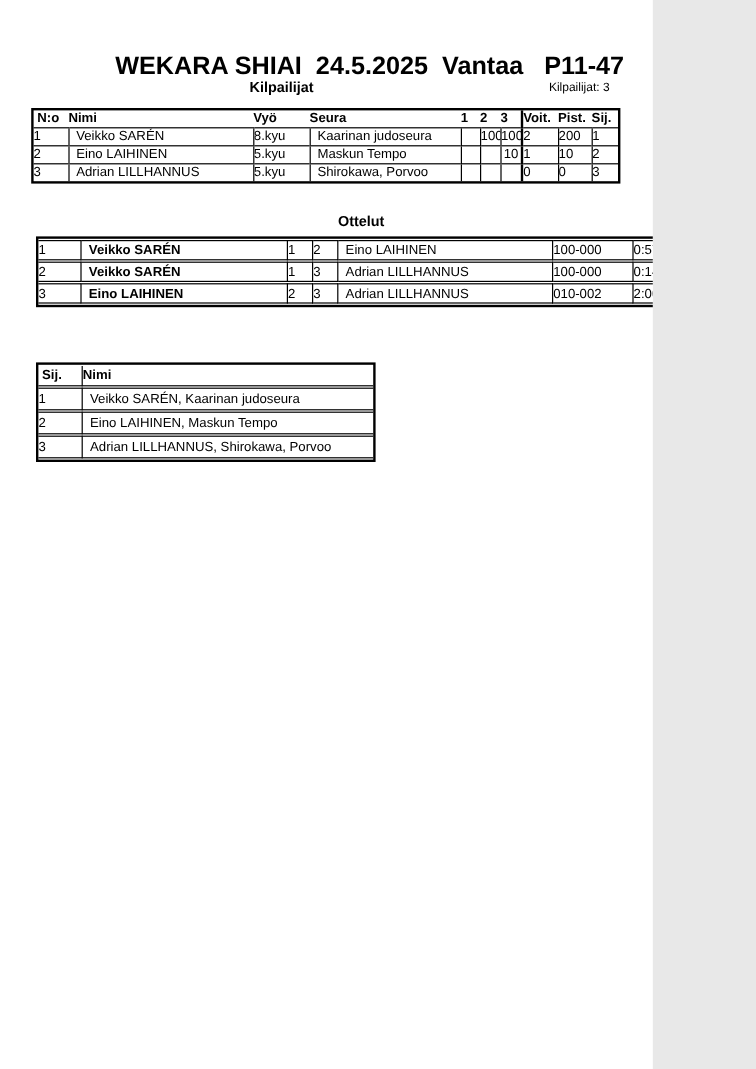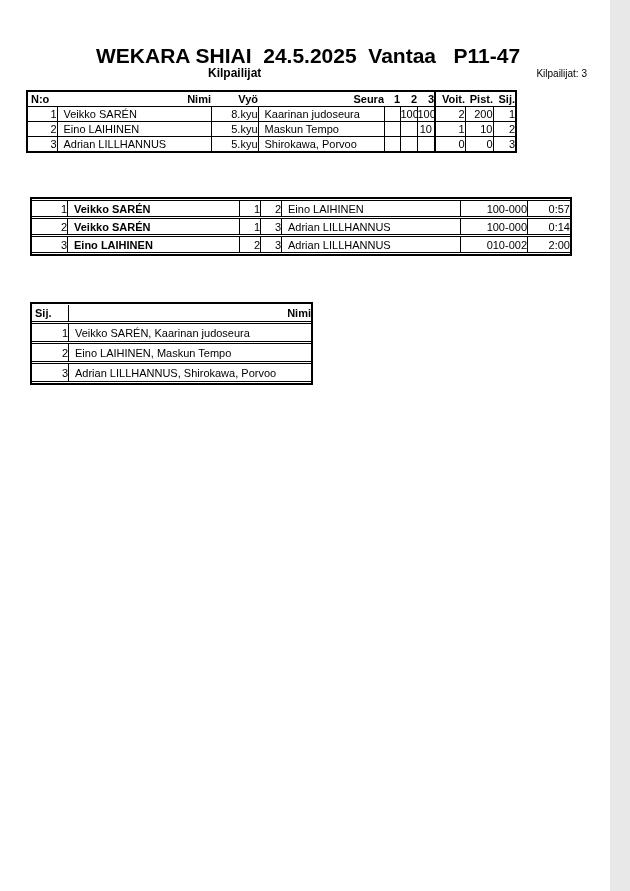--- a/index.html
+++ b/index.html
@@ -1,18 +1,18 @@
 <!DOCTYPE html>
 <html><head>
 <meta charset="utf-8">
 <style>
   html,body { margin:0; padding:0; background:#e8e8e8; }
   .page {
     position: relative;
-    width: 610px;
+    width: 544px;
     height: 891px;
     background: #ffffff;
     font-family: "Liberation Sans", "DejaVu Sans", sans-serif;
     color: #000000;
     overflow: hidden;
   }
   .title {
     position: absolute;
     left: 96px;
     top: 44px;
@@ -26,21 +26,21 @@
     font-size: 12px;
     font-weight: bold;
     text-align: center;
   }
   .st-competitors { left: 208px; top: 66px; text-align: left; }
   .st-matches   { left: 30px; top: 177px; width: 542px; }
   .st-results   { left: 30px; top: 285px; width: 283px; }
   .count-label {
     position: absolute;
     top: 68px;
-    right: 23px;
+    right: 36px;
     font-size: 10px;
   }
 
   .twrap {
     position: absolute;
     border: 2px solid #000;
     background: #fff;
   }
   .t1wrap { left: 26px; top: 90px;  width: 487px; }
   .t2wrap { left: 30px; top: 197px; width: 538px; }
@@ -60,21 +60,21 @@
   .tsp { border-collapse: separate; border-spacing: 0 1px; }
   .tsp th { border: none; border-bottom: 1px solid #000; height: 15px; }
   .tsp th.sep { border-right: 1px solid #000; }
   .tsp td { border-top: 1px solid #000; border-bottom: 1px solid #000; border-right: 1px solid #000; height: 15px; }
   .tsp td:last-child { border-right: none; }
   .t3 td { height: 17px; }
   .t3 th { height: 16px; }
 
   .al { text-align: left; padding-left: 6px; }
   .alh { text-align: left; padding-left: 3px; }
-  .ac { text-align: right; }
+  .ac { text-align: left; }
   .ar { text-align: right; padding-right: 2px; }
   .b  { font-weight: bold; }
 </style>
 </head>
 <body>
 
 <div class="page">
 
   <div class="title">WEKARA SHIAI  24.5.2025  Vantaa   P11-47</div>
   <div class="section-title st-competitors">Kilpailijat</div>
@@ -140,20 +140,21 @@
         <td class="ar"></td>
         <td class="ar"></td>
         <td class="ac thick">0</td>
         <td class="ac">0</td>
         <td class="ac">3</td>
       </tr>
     </tbody>
       </table>
   </div>
 
+  <div class="section-title st-matches">Ottelut</div>
 
   <div class="twrap t2wrap">
     <table class="tsp t2">
       <colgroup>
         <col style="width:36px">
           <col style="width:172px">
           <col style="width:21px">
           <col style="width:21px">
         <col style="width:179px">
           <col style="width:67px">

